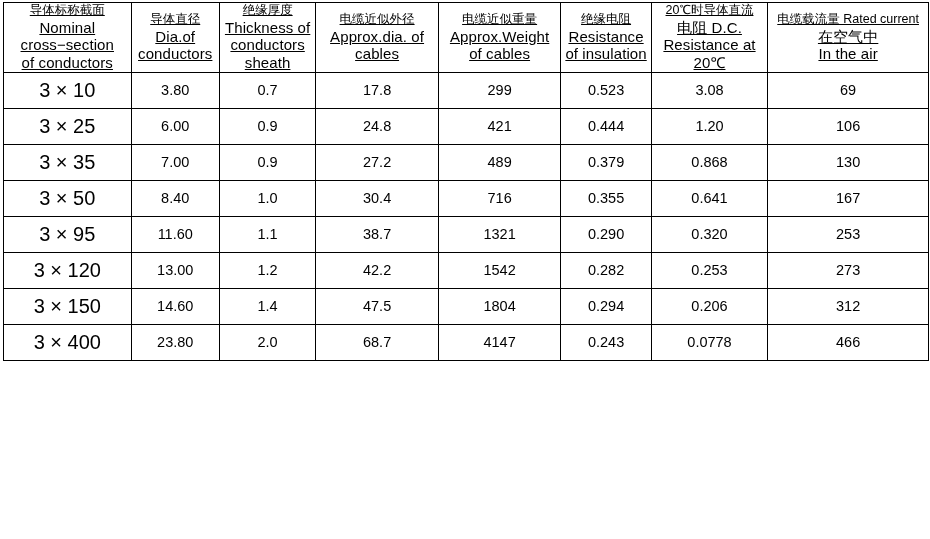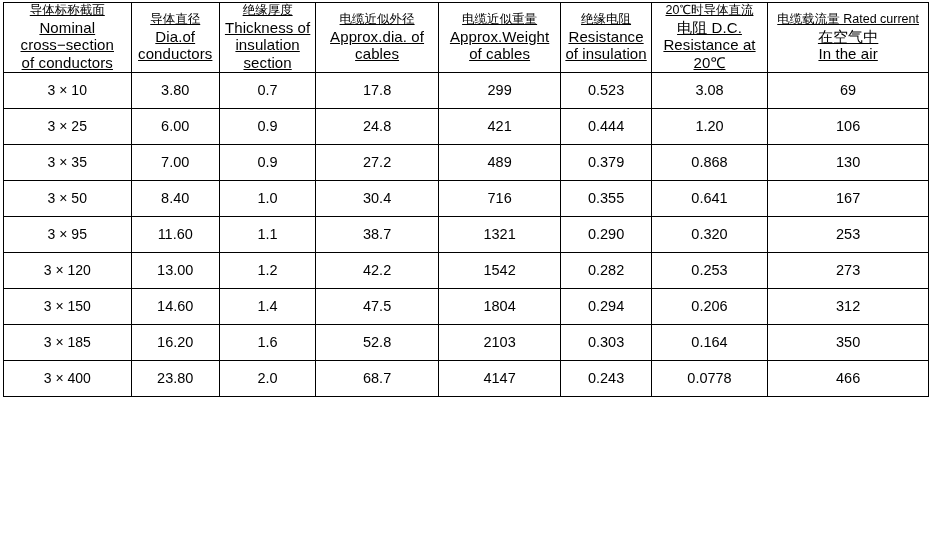--- a/index.html
+++ b/index.html
@@ -58,21 +58,21 @@
   }
   sup {
     font-size: 9px;
     vertical-align: super;
   }
   
   tbody tr td {
     height: 35px;
     font-size: 14.5px;
   }
-  tbody tr td.c1 { font-size: 14px; }
+  tbody tr td.c1 { font-size: 20px; }
   
   col.c1 { width: 127px; }
   col.c2 { width: 88px; }
   col.c3 { width: 96px; }
   col.c4 { width: 122px; }
   col.c5 { width: 122px; }
   col.c6 { width: 90px; }
   col.c7 { width: 116px; }
   col.c8 { width: 160px; }
 </style>
@@ -104,21 +104,21 @@
           <span class="cn">导体直径</span>
           <span class="en">
             <span>Dia.of</span>
             <span>conductors</span>
           </span>
         </td>
         <td class="hd">
           <span class="cn">绝缘厚度</span>
           <span class="en">
             <span>Thickness of</span>
-            <span>insulation section</span>
+            <span>conductors sheath</span>
           </span>
         </td>
         <td class="hd">
           <span class="cn">电缆近似外径</span>
           <span class="en">
             <span>Approx.dia. of</span>
             <span>cables</span>
           </span>
         </td>
         <td class="hd">
@@ -216,30 +216,20 @@
           <td class="c1">3 × 150</td>
           <td>14.60</td>
           <td>1.4</td>
           <td>47.5</td>
           <td>1804</td>
           <td>0.294</td>
           <td>0.206</td>
           <td>312</td>
         </tr>
         <tr>
-          <td class="c1">3 × 185</td>
-          <td>16.20</td>
-          <td>1.6</td>
-          <td>52.8</td>
-          <td>2103</td>
-          <td>0.303</td>
-          <td>0.164</td>
-          <td>350</td>
-        </tr>
-        <tr>
           <td class="c1">3 × 400</td>
           <td>23.80</td>
           <td>2.0</td>
           <td>68.7</td>
           <td>4147</td>
           <td>0.243</td>
           <td>0.0778</td>
           <td>466</td>
         </tr>
       </tbody>

